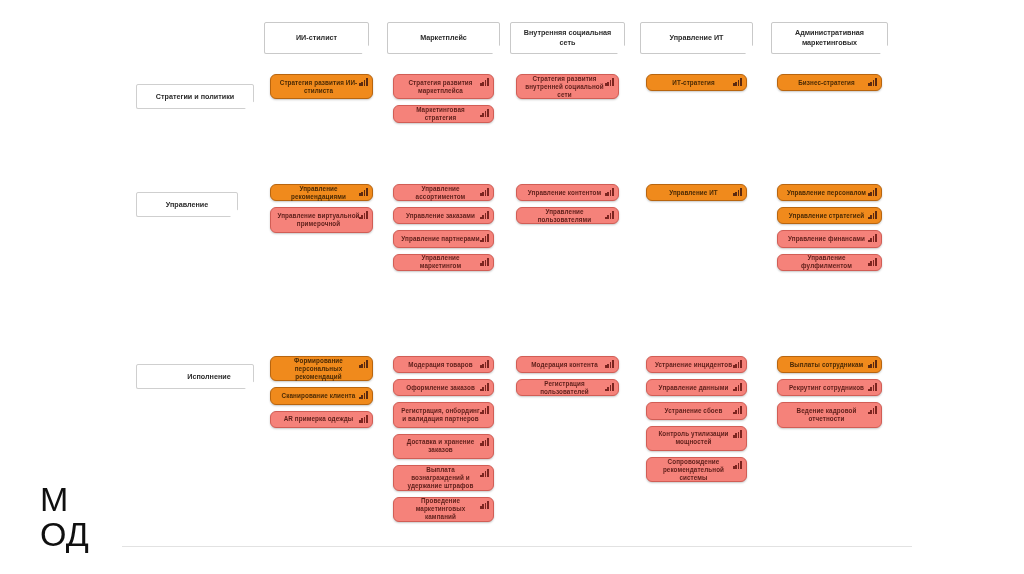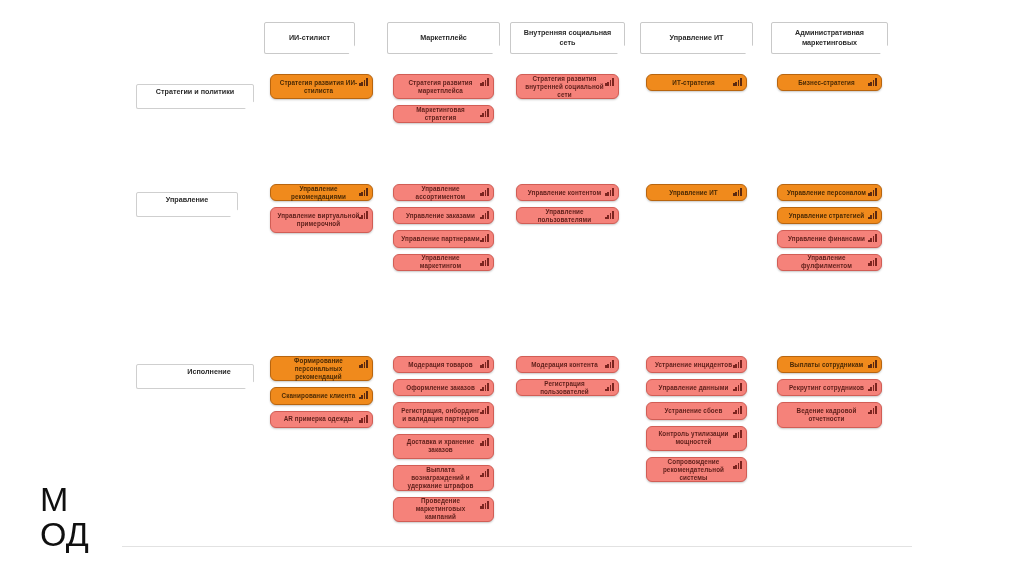--- a/index.html
+++ b/index.html
@@ -31,21 +31,21 @@
     clip-path:polygon(0 0,100% 0,100% 72%,93% 100%,0 100%);
   }
 
   
   .row-head{
     position:absolute;
     background:#ffffff;
     border:1px solid #cfcfcf;
     border-radius:2px;
     box-shadow:0 1px 2px rgba(0,0,0,.10);
-    display:flex;justify-content:center;
+    display:flex;align-items:center;justify-content:center;
     text-align:center;
     color:#2b2b2b;
     font-size:7.2px;
     font-weight:700;
     line-height:1.3;
     padding:2px 4px;
     box-sizing:border-box;
     clip-path:polygon(0 0,100% 0,100% 70%,92% 100%,0 100%);
   }
 
@@ -107,21 +107,21 @@
     font-family:"Liberation Sans","DejaVu Sans",sans-serif;
   }
   #corner-text span{display:block;}
 </style>
 </head>
 <body>
 
 <div id="canvas">
 
   <div id="column-headers">
-      <div class="col-head" style="left: 264px; top: 22px; width: 91px; height: 32px;">
+      <div class="col-head" style="left: 264px; top: 22px; width: 105px; height: 32px;">
         <span>ИИ-стилист</span>
       </div>
       <div class="col-head" style="left: 387px; top: 22px; width: 113px; height: 32px;">
         <span>Маркетплейс</span>
       </div>
       <div class="col-head" style="left: 510px; top: 22px; width: 115px; height: 32px;">
         <span>Внутренняя социальная сеть</span>
       </div>
       <div class="col-head" style="left: 640px; top: 22px; width: 113px; height: 32px;">
         <span>Управление ИТ</span>

